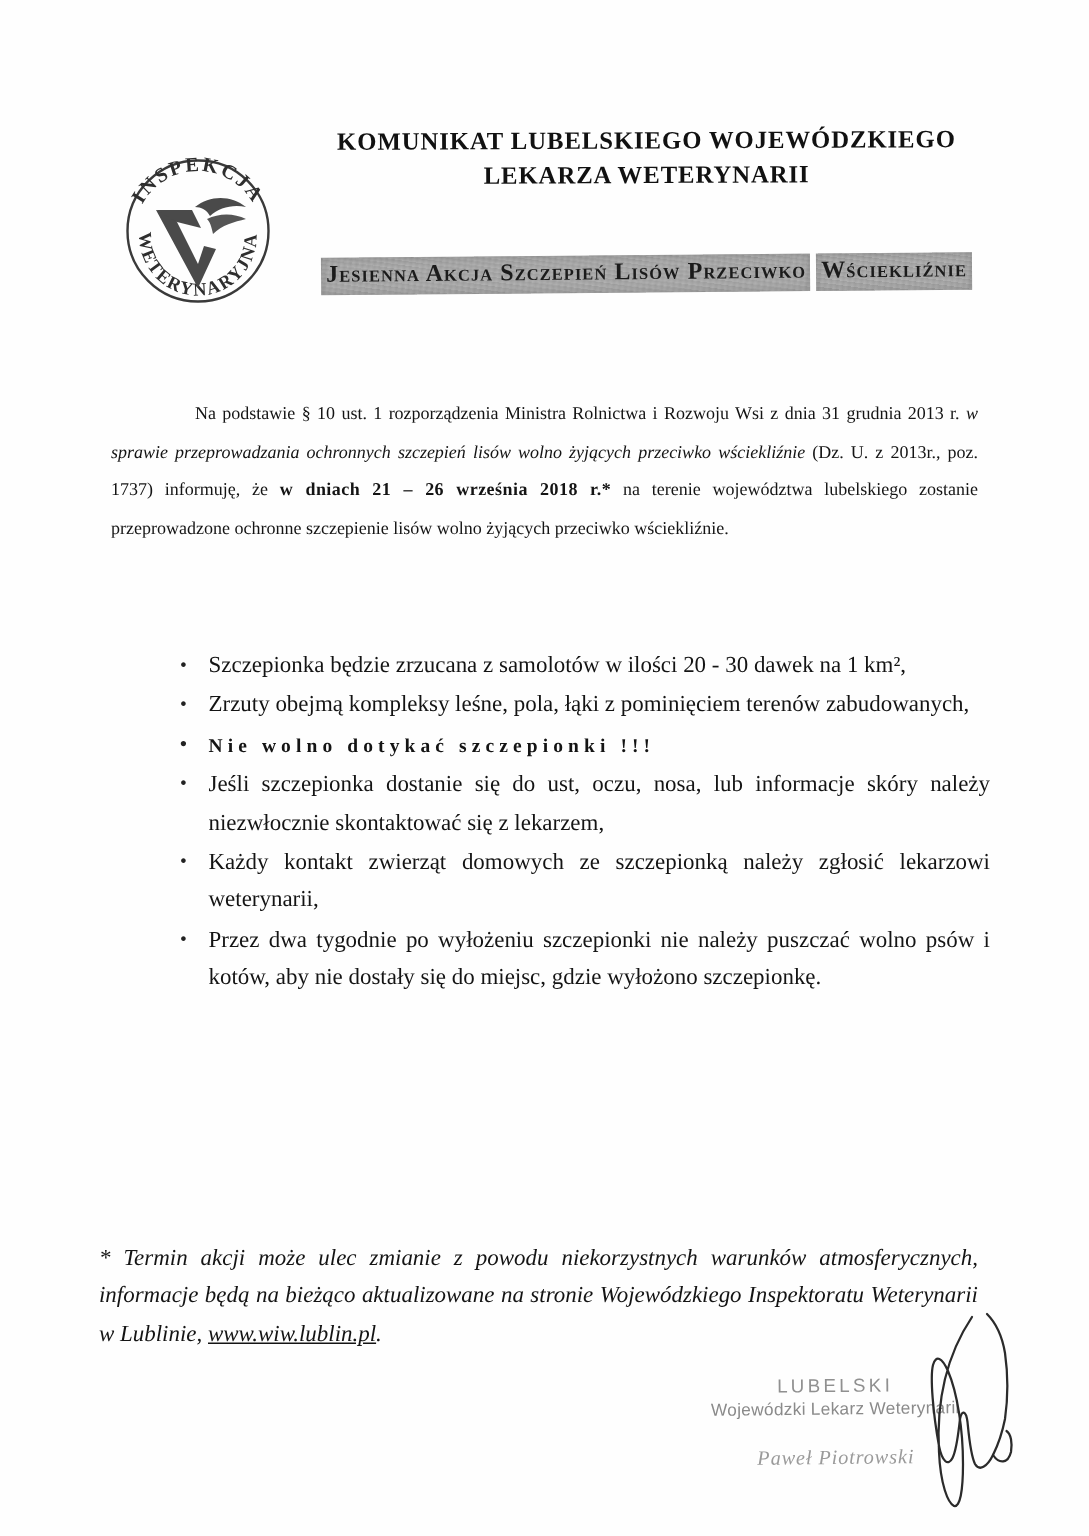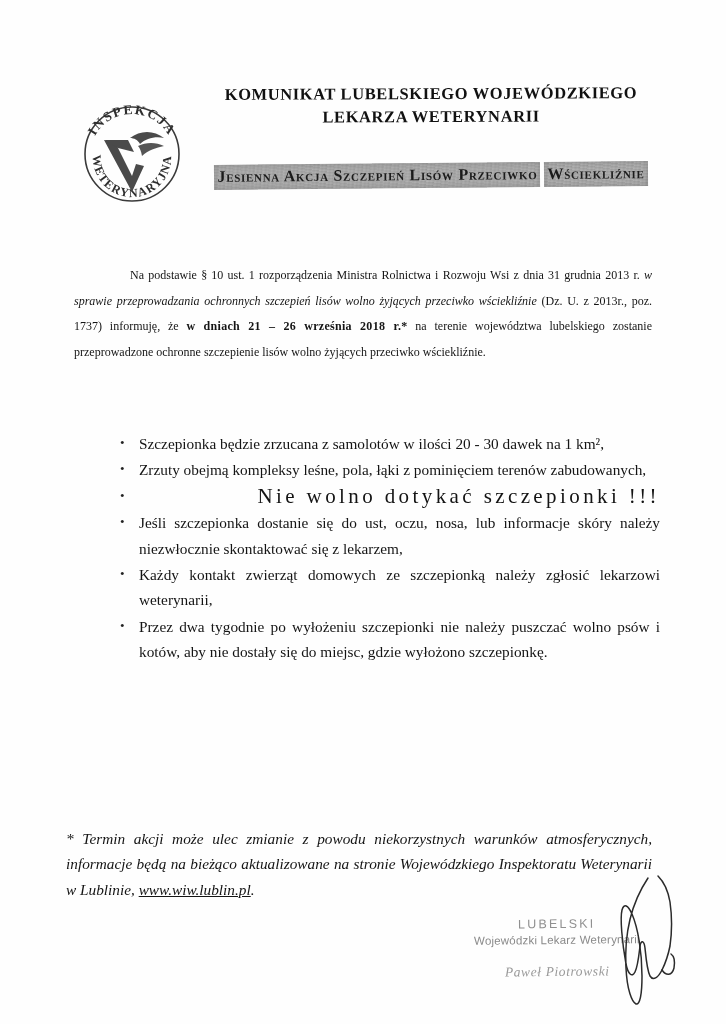--- a/index.html
+++ b/index.html
@@ -81,21 +81,21 @@
         rgba(0,0,0,0.055) 0px,
         rgba(0,0,0,0.0) 2px,
         rgba(0,0,0,0.05) 4px),
       repeating-linear-gradient(
         8deg,
         rgba(255,255,255,0.12) 0px,
         rgba(0,0,0,0.04) 3px),
       #a9a9a9;
     box-shadow: inset 0 0 6px rgba(0,0,0,0.18);
   }
-  .subtitle-line.second { margin-top: 1px; }
+  .subtitle-line.second { margin-top: 8px; }
 
   
   .body-copy {
     position: absolute;
     left: 74px;
     top: 263px;
     width: 578px;
     font-size: 12px;
     line-height: 25.6px;
     text-align: justify;
@@ -128,24 +128,24 @@
   }
   .bullets li::before {
     content: "\2022";
     position: absolute;
     left: 38px;
     top: -1px;
     font-size: 13px;
     color: #222;
   }
   .bullets li.warn {
-    font-weight: normal;
+    font-weight: bold;
     letter-spacing: 3.4px;
-    font-size: 21px;
-    text-align: right;
+    font-size: 13px;
+    text-align: left;
   }
 
   
   .footnote {
     position: absolute;
     left: 66px;
     top: 826px;
     width: 586px;
     font-size: 15.3px;
     line-height: 25.4px;

